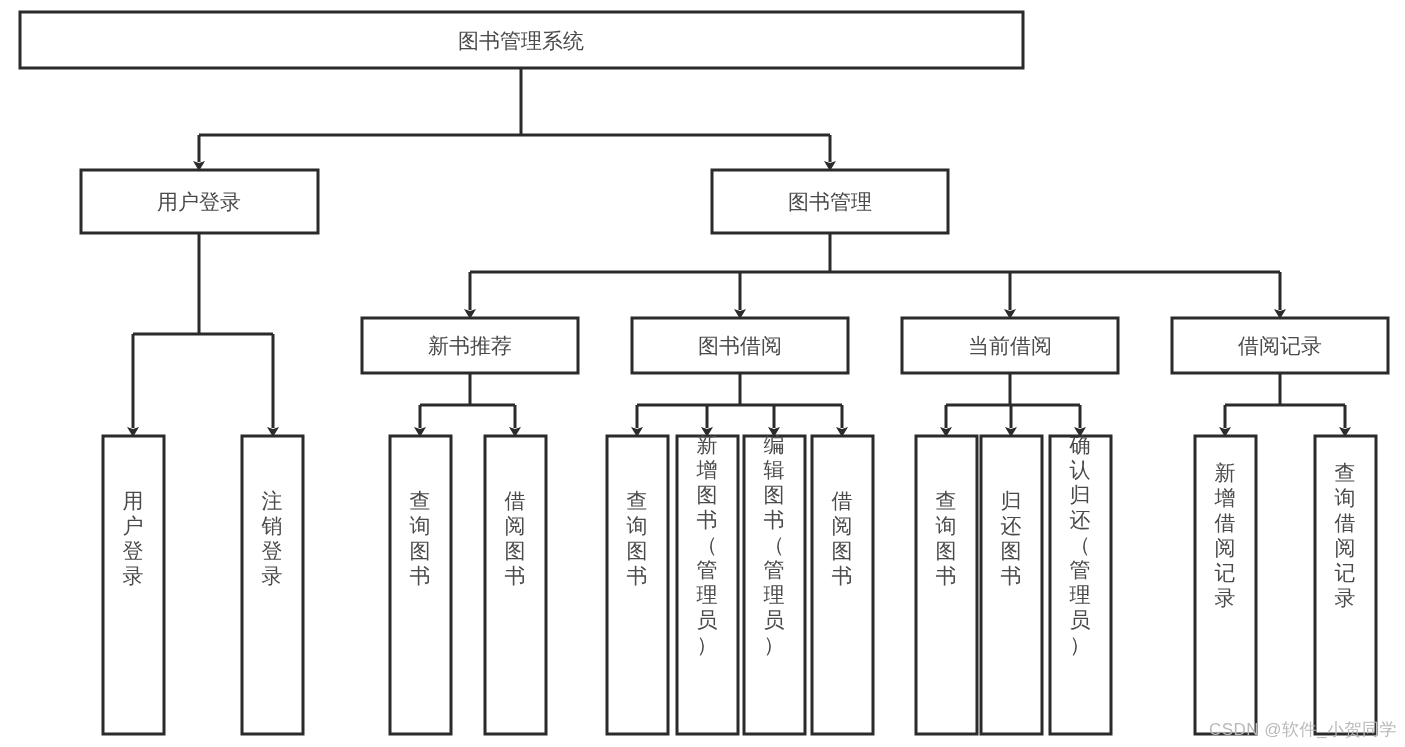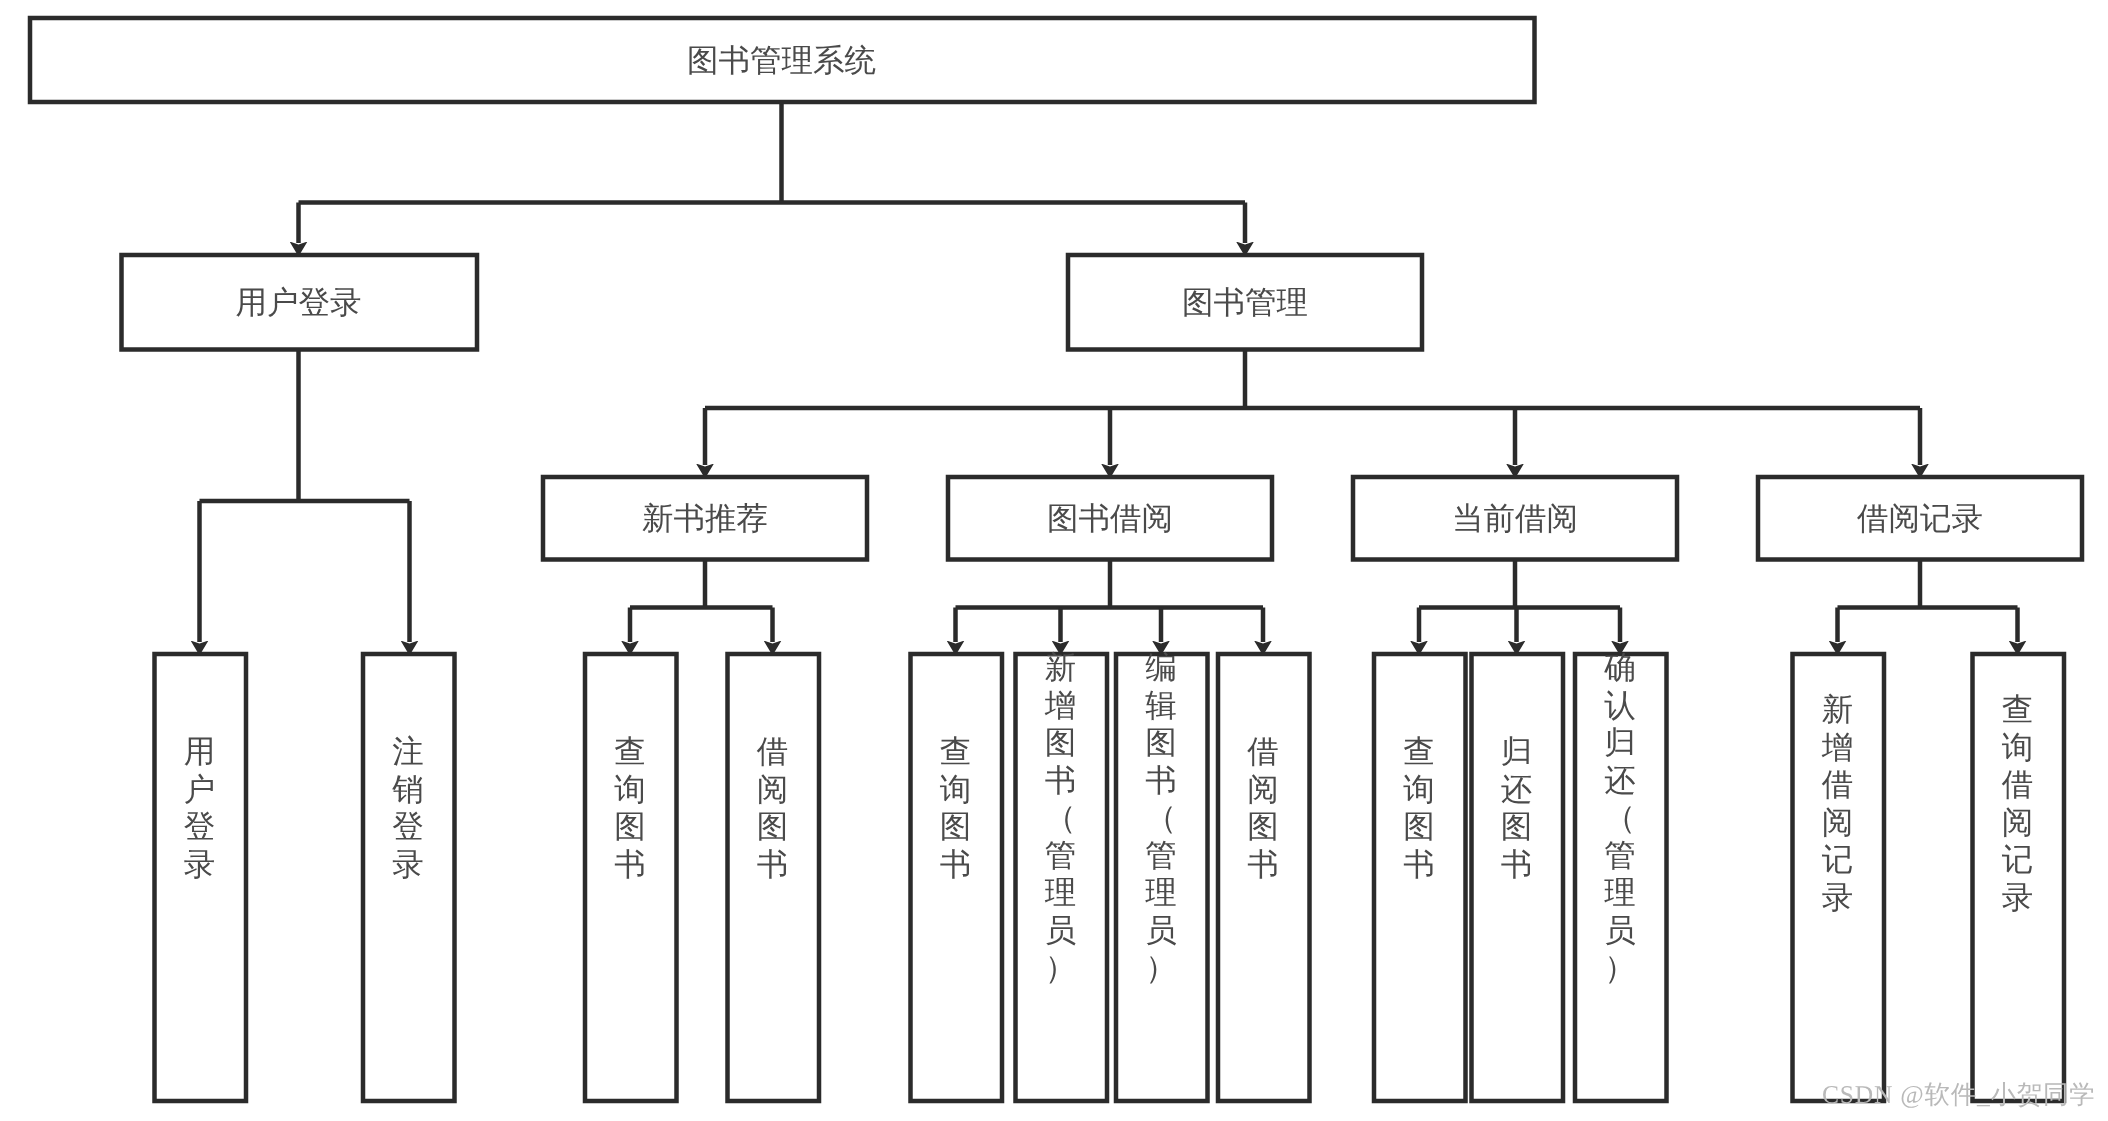--- a/index.html
+++ b/index.html
@@ -22,21 +22,21 @@
   }
   .leaf-label{
     fill:#4a4a4a;
     font-family:"Liberation Sans","DejaVu Sans",sans-serif;
     font-size:21px;
     text-anchor:middle;
   }
   .watermark{
     position:absolute;
     right:8px;bottom:6px;
-    font-family:Liberation Serif, serif;
+    font-family:Liberation Sans, sans-serif;
     font-size:17px;
     color:#b9b9b9;
     white-space:nowrap;
     letter-spacing:0.5px;
   }
 </style>
 </head>
 <body>
 
 <div id="diagram-root">

